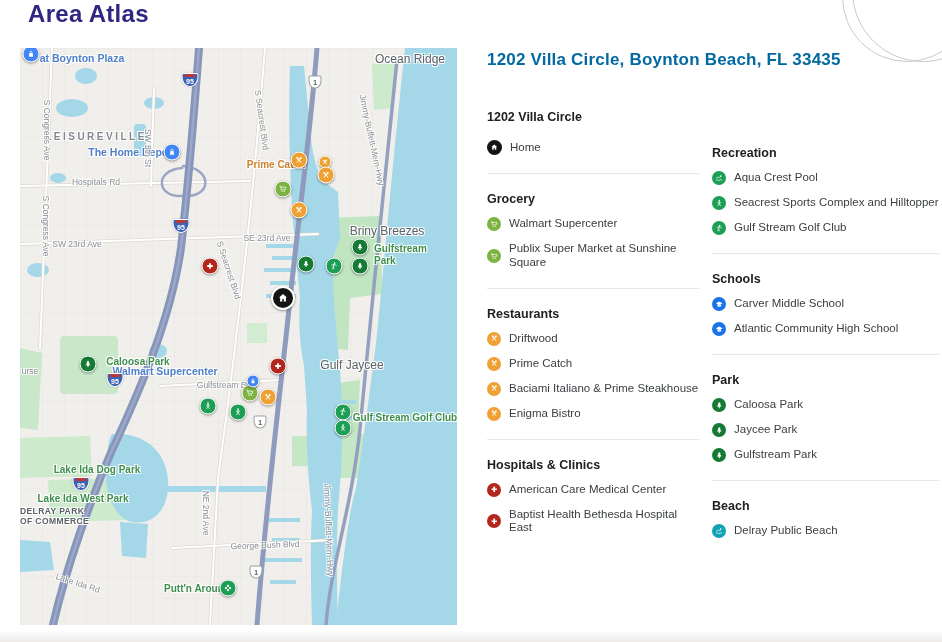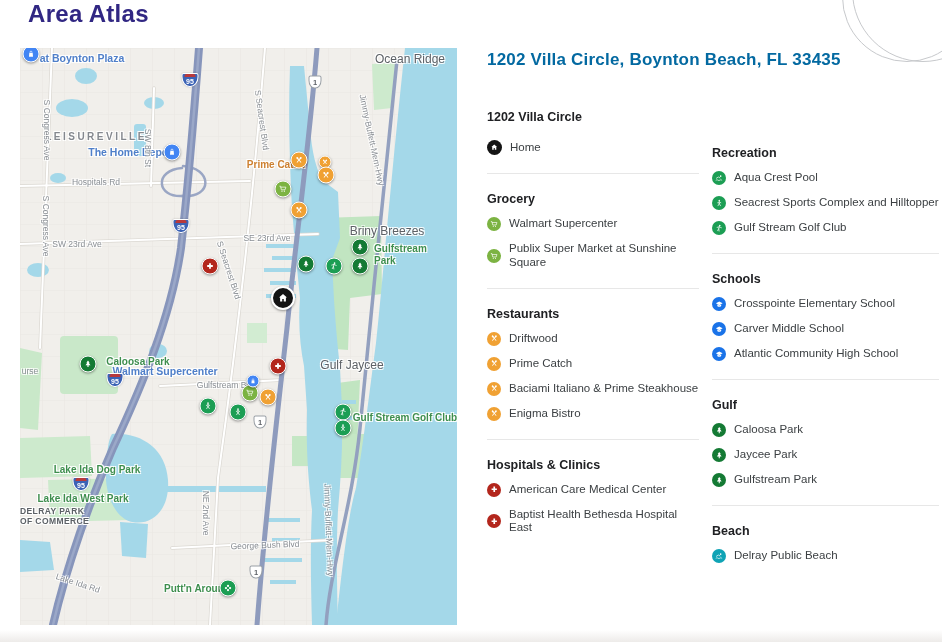--- a/index.html
+++ b/index.html
@@ -503,41 +503,33 @@
       </div>
 
       <div class="hr"></div>
       <div class="sec">Schools</div>
       <div class="item">
         <span class="pic c-sch">
             <svg>
               <use href="#i-cap"></use>
             </svg>
           </span>
-        <span class="itxt">Crosspointe Elementary School</span>
+        <span class="itxt">Carver Middle School</span>
       </div>
       <div class="item">
         <span class="pic c-sch">
             <svg>
               <use href="#i-cap"></use>
             </svg>
           </span>
-        <span class="itxt">Carver Middle School</span>
-      </div>
-      <div class="item">
-        <span class="pic c-sch">
-            <svg>
-              <use href="#i-cap"></use>
-            </svg>
-          </span>
         <span class="itxt">Atlantic Community High School</span>
       </div>
 
       <div class="hr"></div>
-      <div class="sec">Gulf</div>
+      <div class="sec">Park</div>
       <div class="item">
         <span class="pic c-tree">
             <svg>
               <use href="#i-tree"></use>
             </svg>
           </span>
         <span class="itxt">Caloosa Park</span>
       </div>
       <div class="item">
         <span class="pic c-tree">

